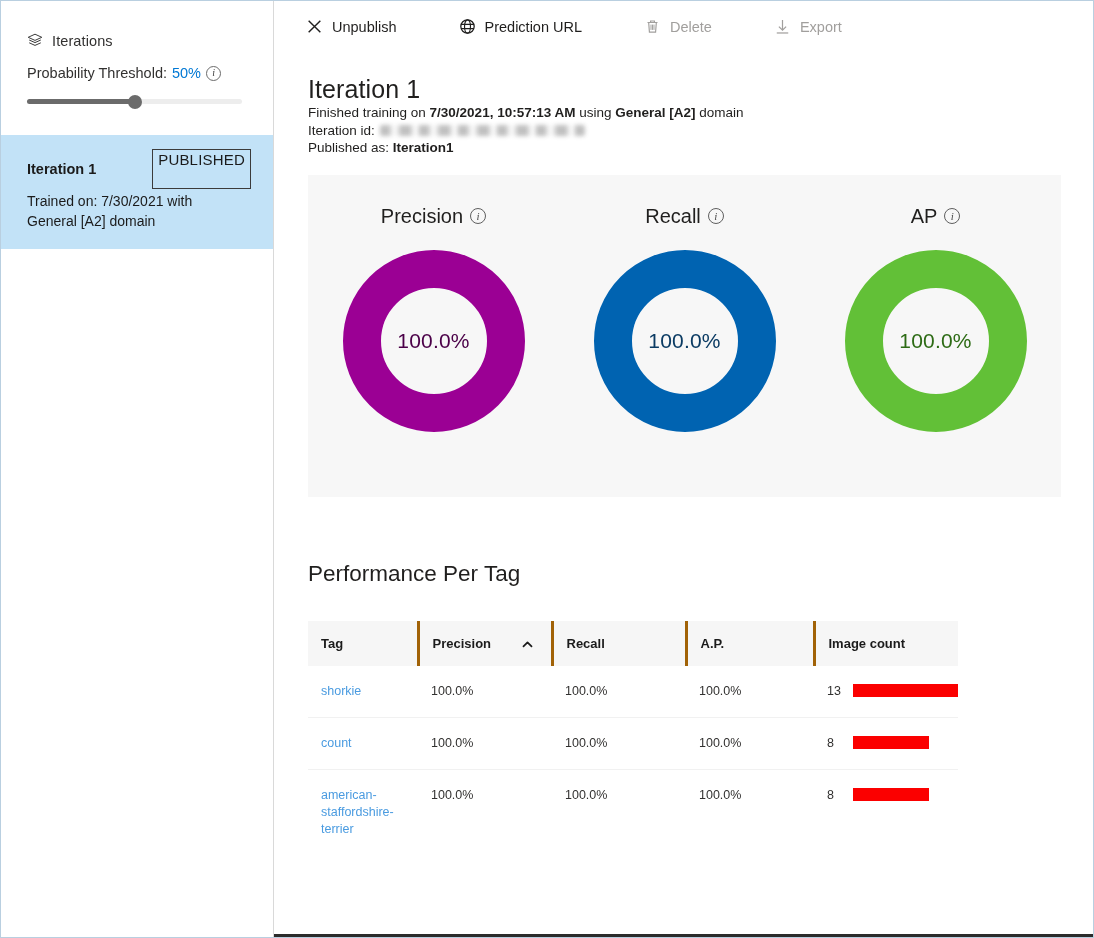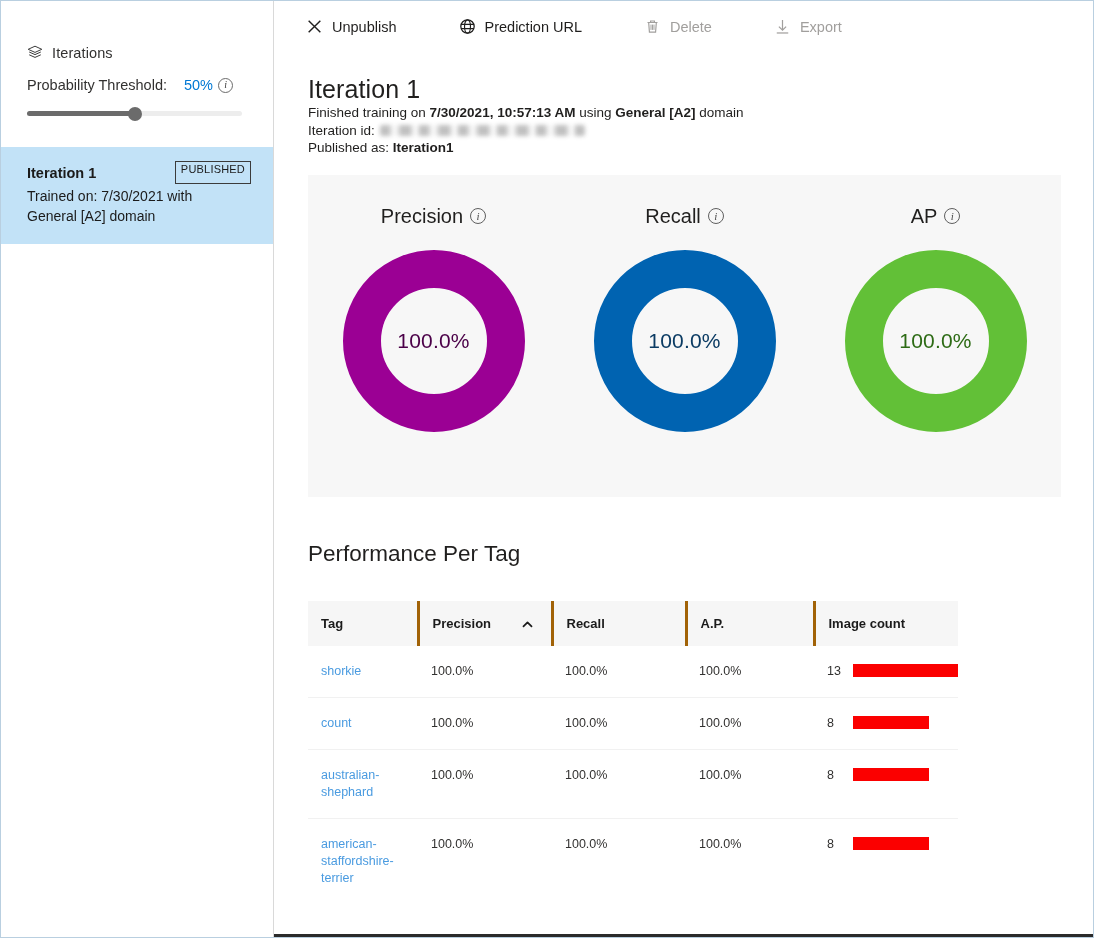--- a/index.html
+++ b/index.html
@@ -30,39 +30,38 @@
     background: #ffffff;
     border-right: 1px solid #d9d9d9;
     position: relative;
   }
 
   .sidebar-head {
     padding: 32px 0 0 26px;
     display: flex;
     align-items: flex-start;
     gap: 9px;
-    margin-top: 12px;
   }
   .layers-icon { width: 16px; height: 16px; display: block; }
   .sidebar-head-label {
     font-size: 14.5px;
     color: #323130;
     letter-spacing: 0.1px;
   }
 
   .threshold-block { padding: 16px 30px 0 26px; }
   .threshold-label {
     font-size: 14.5px;
     color: #323130;
     display: flex;
     align-items: center;
     gap: 5px;
     white-space: nowrap;
   }
-  .threshold-value { color: #0078d4; margin-left: 12px; }
+  .threshold-value { color: #0078d4; }
   .info-circle {
     display: inline-flex;
     align-items: center;
     justify-content: center;
     width: 15px; height: 15px;
     border: 1px solid #6b6b6b;
     border-radius: 50%;
     font-size: 10px;
     font-style: italic;
     line-height: 1;
@@ -112,23 +111,23 @@
     align-items: center;
     justify-content: space-between;
   }
   .iteration-card-title {
     font-size: 14.5px;
     font-weight: bold;
     color: #1b1b1b;
   }
   .published-badge {
     border: 1px solid #3b3b3b;
-    font-size: 11px;
+    font-size: 15px;
     letter-spacing: 0.2px;
-    padding: 1px 5px 8px 5px;
+    padding: 1px 5px 20px 5px;
     color: #1b1b1b;
     background: transparent;
     margin-left: 36px;
   }
   .iteration-card-sub {
     margin-top: 2px;
     font-size: 14px;
     line-height: 20px;
     color: #1b1b1b;
     max-width: 215px;
@@ -242,21 +241,21 @@
     inset: 0;
     display: flex;
     align-items: center;
     justify-content: center;
     font-size: 21px;
     letter-spacing: 0.2px;
   }
 
   
   .section-title {
-    margin-top: 44px;
+    margin-top: 64px;
     font-size: 22.5px;
     color: #201f1e;
     font-weight: normal;
   }
 
   .perf-table {
     margin-top: 34px;
     width: 650px;
     border-collapse: collapse;
     table-layout: fixed;
@@ -523,43 +522,31 @@
               <td>100.0%</td>
               <td>100.0%</td>
               <td>
                 <div class="count-cell">
                   <span class="count-num">8</span>
                   <span class="count-bar" style="width: 76px; background: rgb(251, 0, 0);"></span>
                 </div>
               </td>
             </tr>
             <tr>
-              <td><span class="tag-link">australian-shephard</span></td>
+              <td><span class="tag-link">american-staffordshire-terrier</span></td>
               <td>100.0%</td>
               <td>100.0%</td>
               <td>100.0%</td>
               <td>
                 <div class="count-cell">
                   <span class="count-num">8</span>
                   <span class="count-bar" style="width: 76px; background: rgb(251, 0, 0);"></span>
                 </div>
               </td>
             </tr>
-            <tr>
-              <td><span class="tag-link">american-staffordshire-terrier</span></td>
-              <td>100.0%</td>
-              <td>100.0%</td>
-              <td>100.0%</td>
-              <td>
-                <div class="count-cell">
-                  <span class="count-num">8</span>
-                  <span class="count-bar" style="width: 76px; background: rgb(251, 0, 0);"></span>
-                </div>
-              </td>
-            </tr>
           </tbody>
       </table>
 
     </div>
 
     <div class="hscroll"></div>
 
   </div>
 
 </div>

